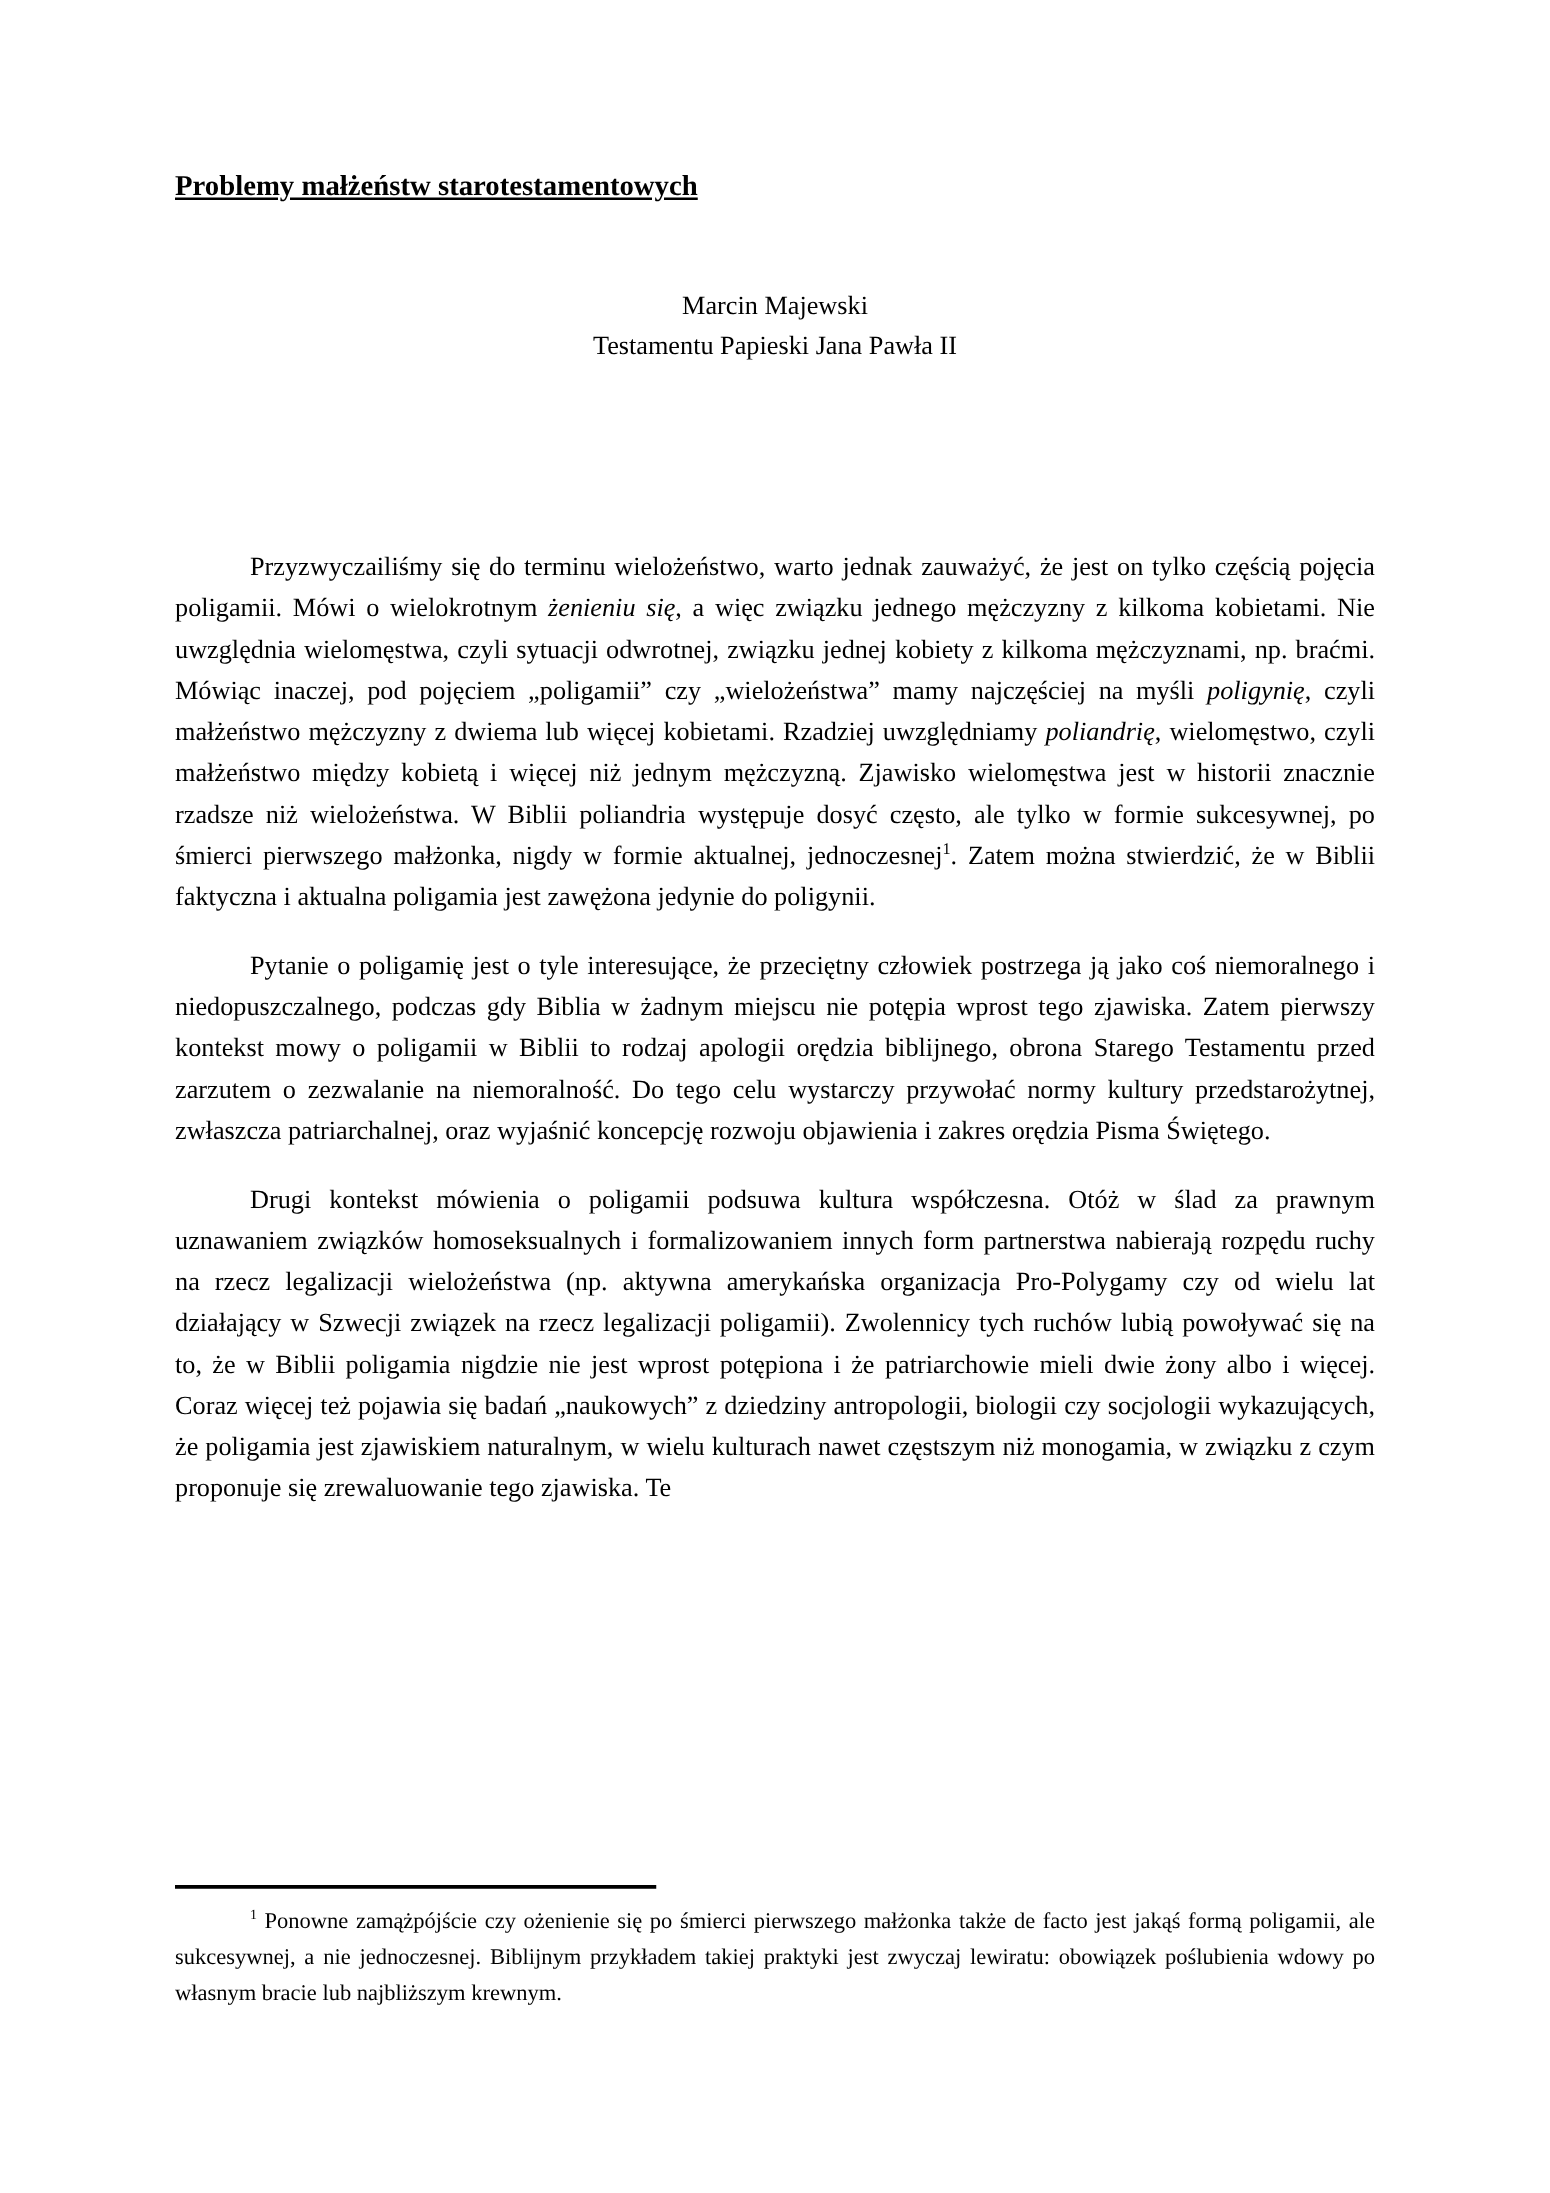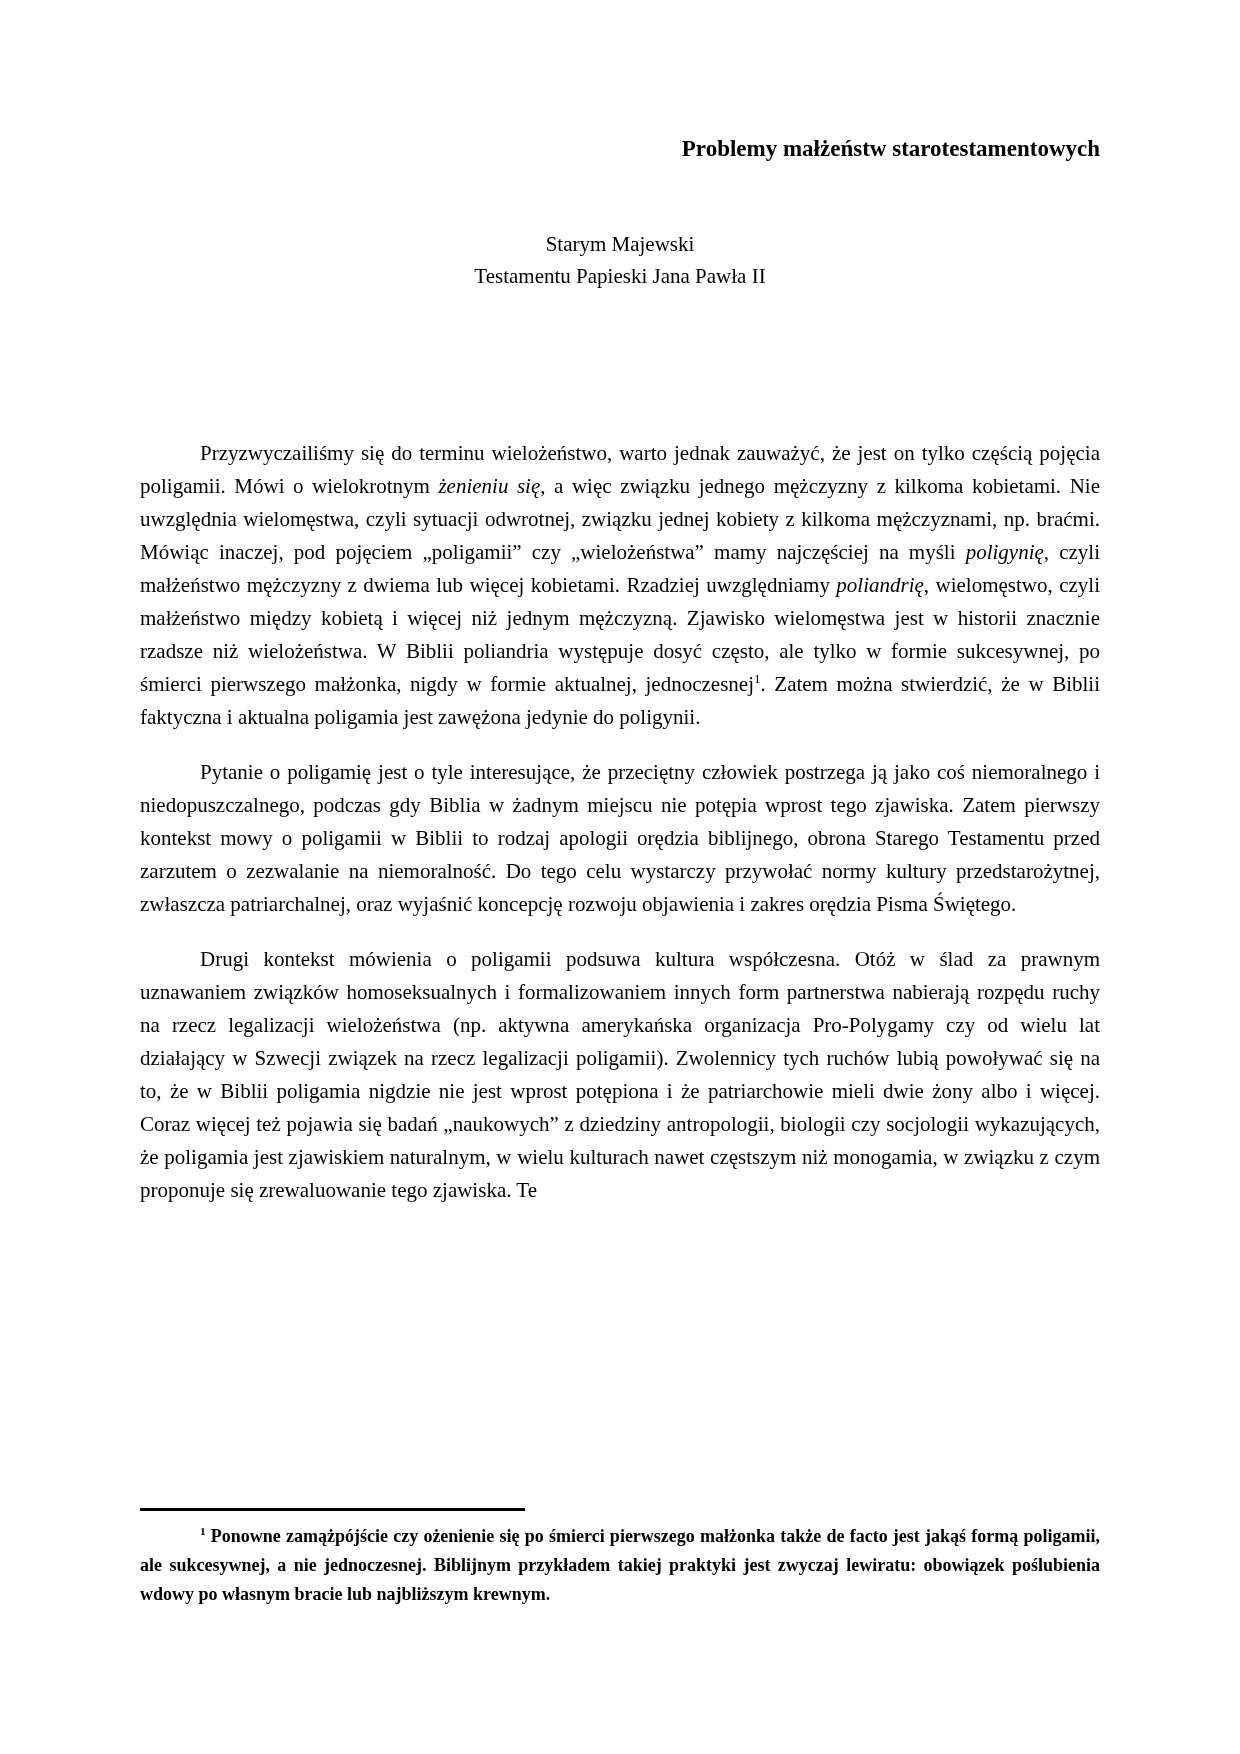--- a/index.html
+++ b/index.html
@@ -15,23 +15,24 @@
     background: #ffffff;
     color: #000000;
     font-family: "Liberation Serif", "DejaVu Serif", serif;
     box-sizing: border-box;
     padding: 136px 140px 0 140px;
     overflow: hidden;
   }
   .doc-title {
     font-size: 23px;
     font-weight: bold;
-    text-align: right;
+    text-align: left;
     line-height: 26px;
     margin: 0 0 66px 0;
+    text-decoration: underline;
   }
   .author-block {
     text-align: center;
     font-size: 21px;
     line-height: 32px;
     margin: 0 0 145px 0;
   }
   .author-block p { margin: 0; }
   .para {
     font-size: 21px;
@@ -62,32 +63,31 @@
     height: 3px;
     background: #000000;
     margin: 0 0 11px 0;
   }
   .footnote {
     font-size: 18px;
     line-height: 29px;
     text-align: justify;
     text-indent: 60px;
     margin: 0;
-    font-weight: bold;
   }
 </style>
 </head>
 <body>
 
 <div class="page">
 
   <h1 class="doc-title">Problemy małżeństw starotestamentowych</h1>
 
   <div class="author-block">
-    <p>Starym Majewski</p>
+    <p>Marcin Majewski</p>
     <p>Testamentu Papieski Jana Pawła II</p>
   </div>
 
 
 
   <p class="para"><span>Przyzwyczailiśmy się do terminu wielożeństwo, warto jednak zauważyć, że jest on tylko częścią pojęcia poligamii. Mówi o wielokrotnym </span><em>żenieniu się</em><span>, a więc związku jednego mężczyzny z kilkoma kobietami. Nie uwzględnia wielomęstwa, czyli sytuacji odwrotnej, związku jednej kobiety z kilkoma mężczyznami, np. braćmi. Mówiąc inaczej, pod pojęciem „poligamii” czy „wielożeństwa” mamy najczęściej na myśli </span><em>poligynię</em><span>, czyli małżeństwo mężczyzny z dwiema lub więcej kobietami. Rzadziej uwzględniamy </span><em>poliandrię</em><span>, wielomęstwo, czyli małżeństwo między kobietą i więcej niż jednym mężczyzną. Zjawisko wielomęstwa jest w historii znacznie rzadsze niż wielożeństwa. W Biblii poliandria występuje dosyć często, ale tylko w formie sukcesywnej, po śmierci pierwszego małżonka, nigdy w formie aktualnej, jednoczesnej</span><sup>1</sup><span>. Zatem można stwierdzić, że w Biblii faktyczna i aktualna poligamia jest zawężona jedynie do poligynii.</span></p>
 
   <p class="para"><span>Pytanie o poligamię jest o tyle interesujące, że przeciętny człowiek postrzega ją jako coś niemoralnego i niedopuszczalnego, podczas gdy Biblia w żadnym miejscu nie potępia wprost tego zjawiska. Zatem pierwszy kontekst mowy o poligamii w Biblii to rodzaj apologii orędzia biblijnego, obrona Starego Testamentu przed zarzutem o zezwalanie na niemoralność. Do tego celu wystarczy przywołać normy kultury przedstarożytnej, zwłaszcza patriarchalnej, oraz wyjaśnić koncepcję rozwoju objawienia i zakres orędzia Pisma Świętego.</span></p>
 
   <p class="para"><span>Drugi kontekst mówienia o poligamii podsuwa kultura współczesna. Otóż w ślad za prawnym uznawaniem związków homoseksualnych i formalizowaniem innych form partnerstwa nabierają rozpędu ruchy na rzecz legalizacji wielożeństwa (np. aktywna amerykańska organizacja Pro-Polygamy czy od wielu lat działający w Szwecji związek na rzecz legalizacji poligamii). Zwolennicy tych ruchów lubią powoływać się na to, że w Biblii poligamia nigdzie nie jest wprost potępiona i że patriarchowie mieli dwie żony albo i więcej. Coraz więcej też pojawia się badań „naukowych” z dziedziny antropologii, biologii czy socjologii wykazujących, że poligamia jest zjawiskiem naturalnym, w wielu kulturach nawet częstszym niż monogamia, w związku z czym proponuje się zrewaluowanie tego zjawiska. Te</span></p>

